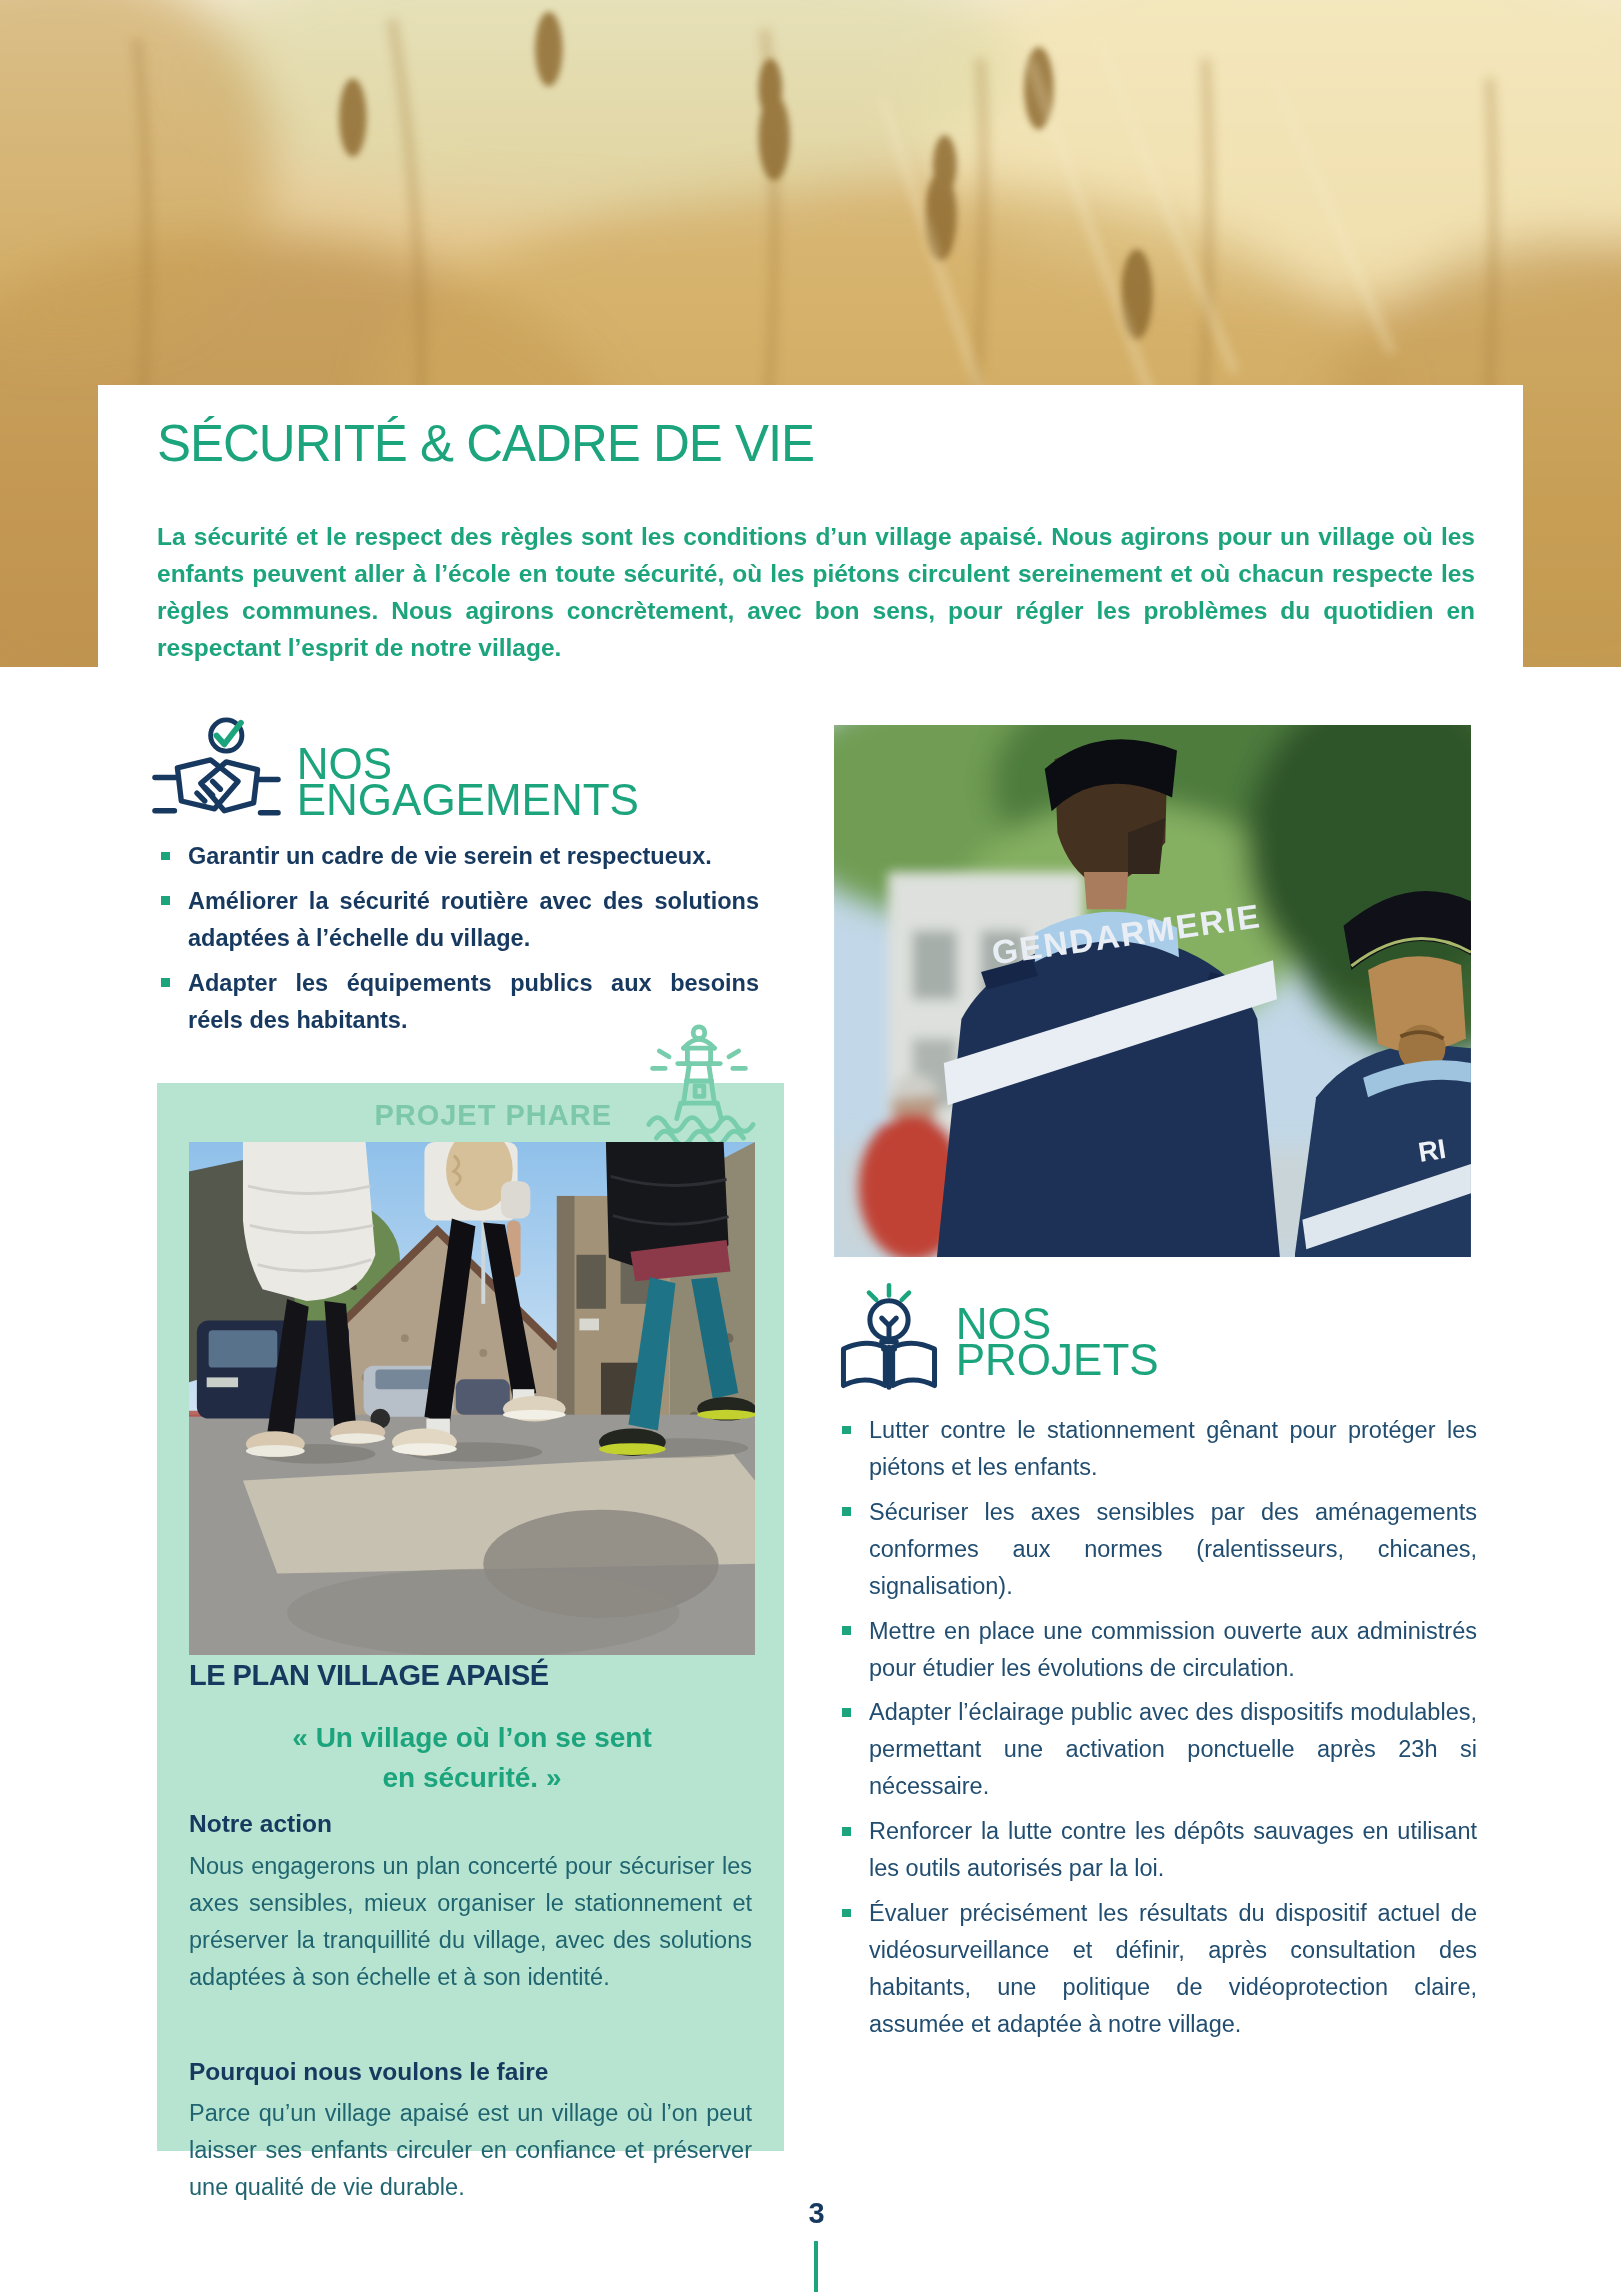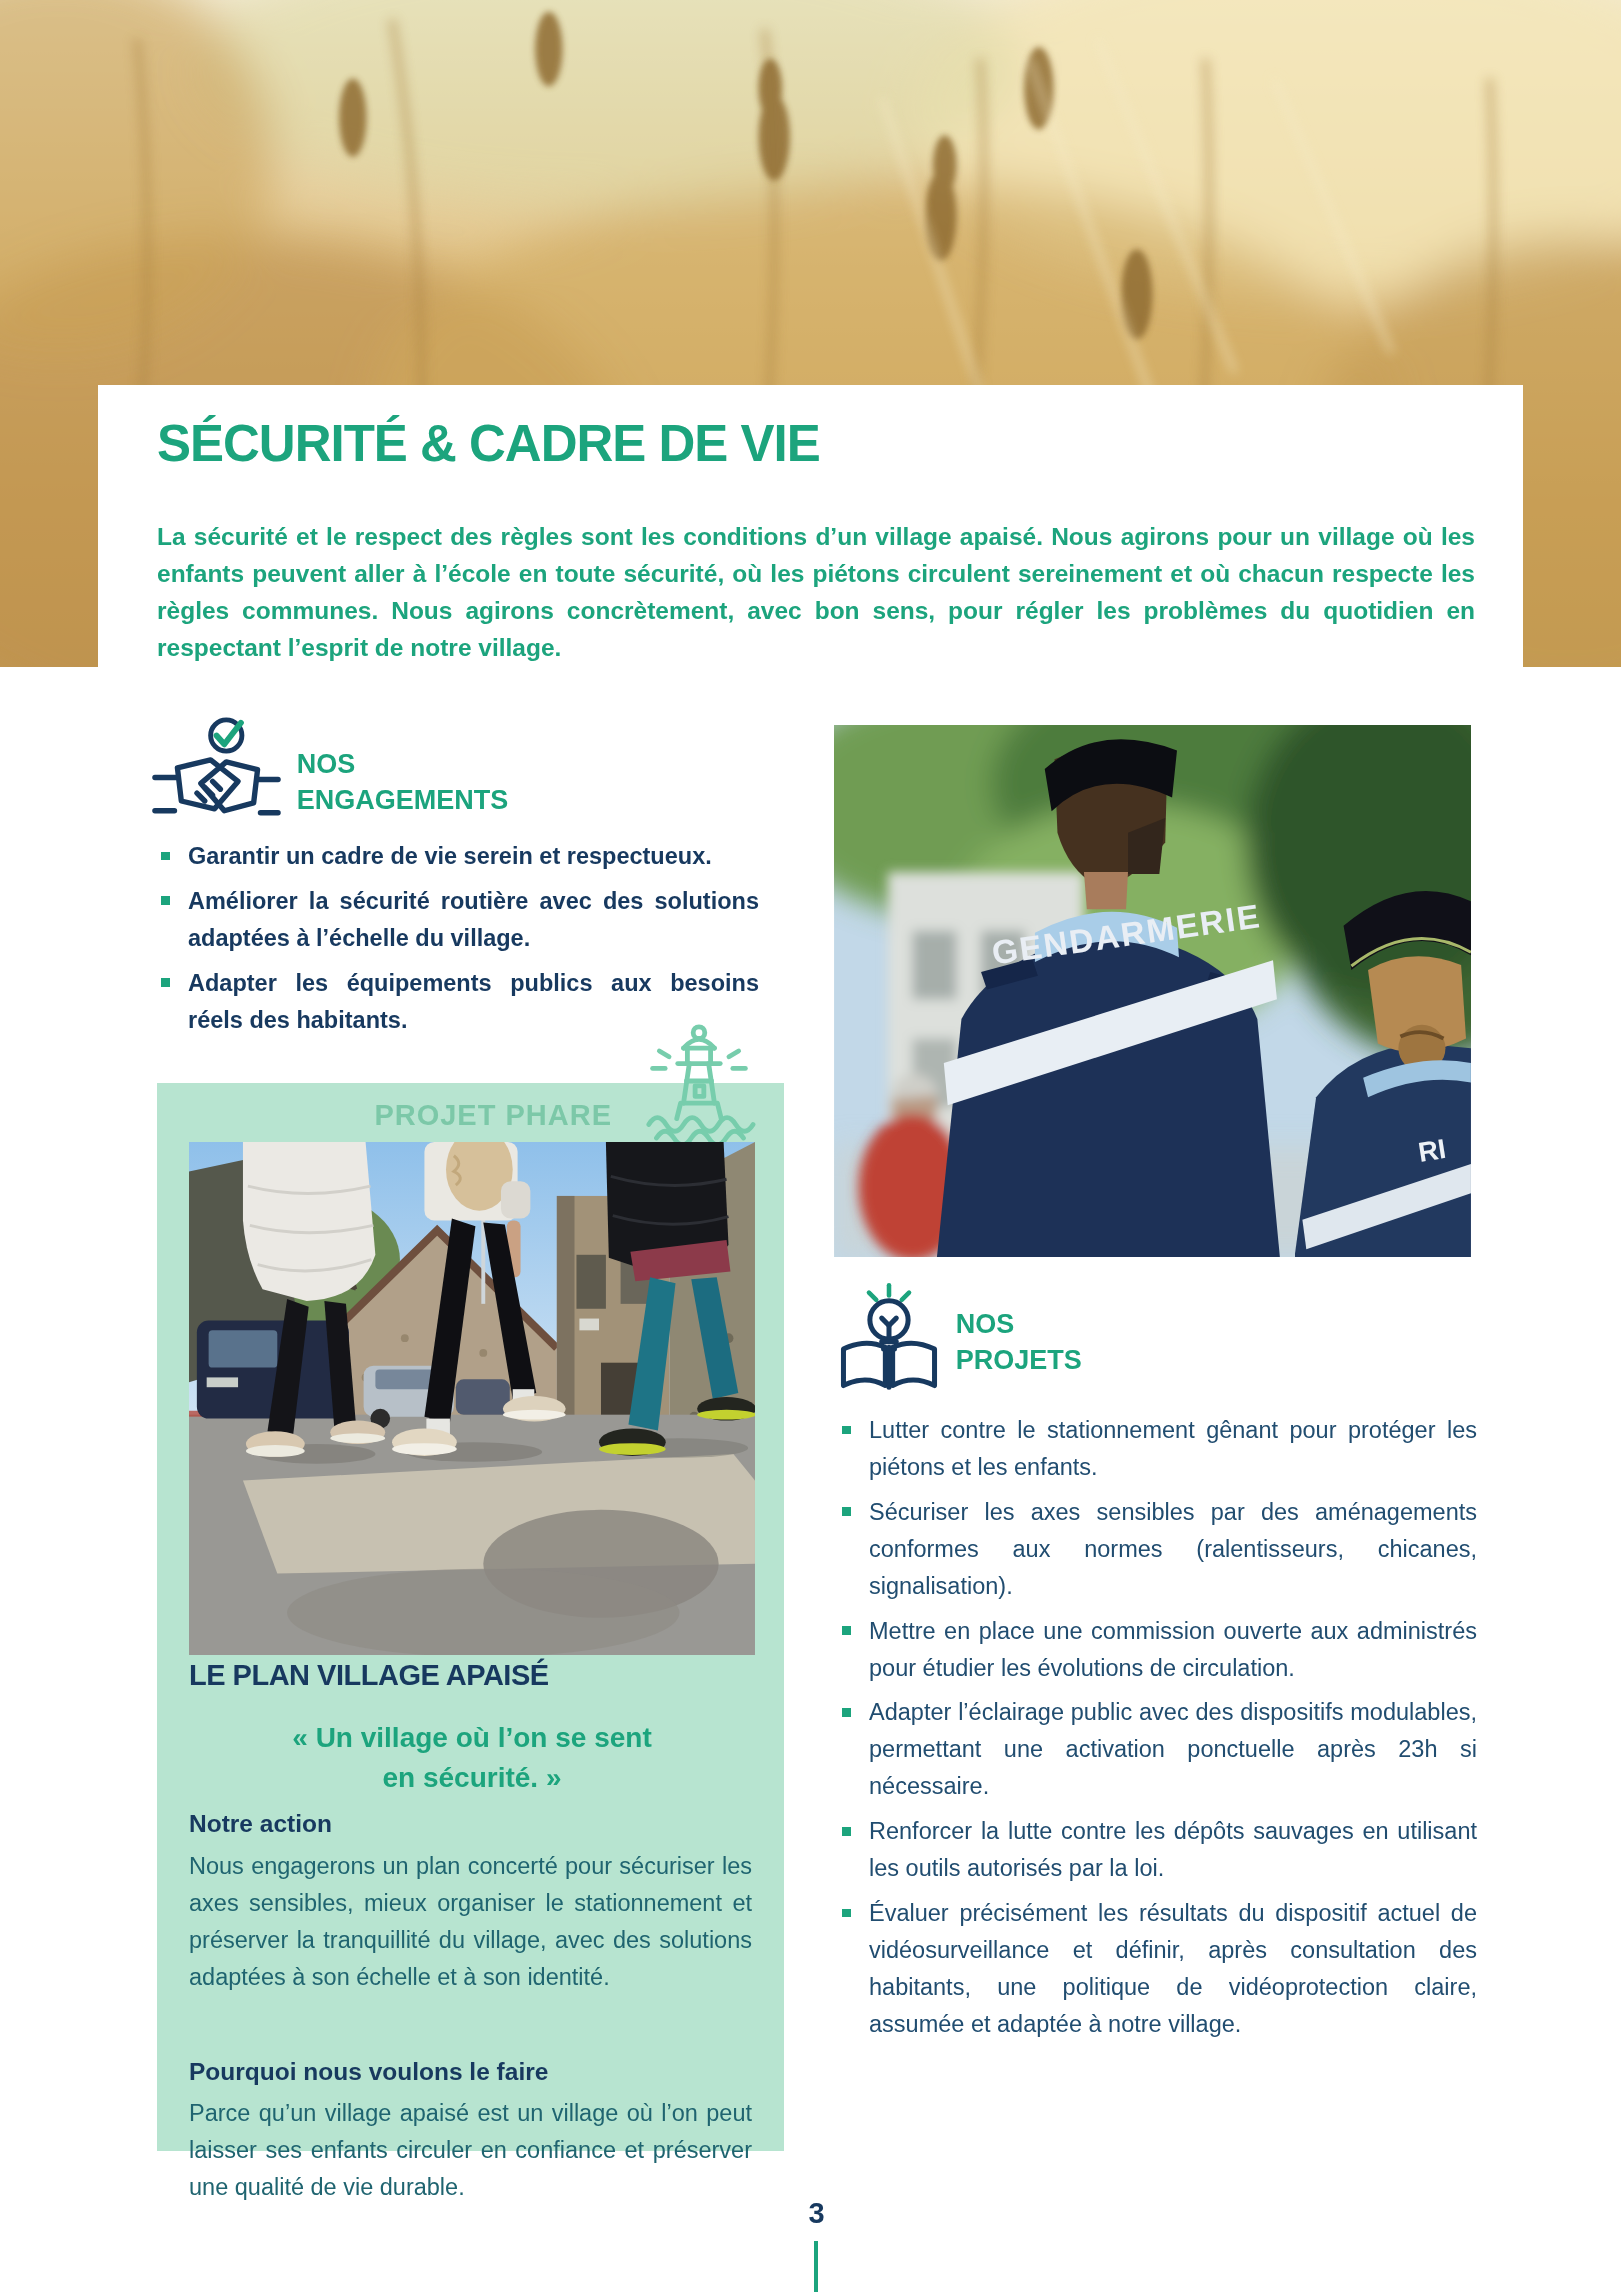--- a/index.html
+++ b/index.html
@@ -7,30 +7,30 @@
     width:1621px;height:2293px;position:relative;overflow:hidden;
     background:#ffffff;font-family:"Liberation Sans",sans-serif;
   }
   
   .wheat{position:absolute;left:0;top:0;width:1621px;height:667px;}
   .wheat svg{display:block;width:100%;height:100%;}
   
   .card{position:absolute;left:98px;top:385px;width:1425px;height:1907px;background:#ffffff;}
   .page-title{
     position:absolute;left:59px;top:29px;margin:0;
-    font-size:51px;font-weight:bold;letter-spacing:-1px;color:#1CA47D;
+    font-size:51px;font-weight:normal;letter-spacing:-1px;color:#1CA47D;
   }
   .intro{
     position:absolute;left:59px;top:133px;width:1318px;margin:0;
     font-size:24.5px;font-weight:bold;color:#1CA47D;line-height:37px;text-align:justify;
   }
   
   .sec-header{position:absolute;display:flex;align-items:center;}
   .sec-header .ico{flex:0 0 auto;}
-  .sec-title{margin-left:15.7px;font-size:27px;font-weight:bold;color:#1CA47D;line-height:36px;}
+  .sec-title{margin-left:15.7px;font-size:44px;font-weight:normal;color:#1CA47D;line-height:36px;}
   .eng-header{left:54px;top:328px;}
   .proj-header{left:740px;top:897px;}
   
   ul.bullets{list-style:none;margin:2px;padding:0;position:absolute;text-align:justify;}
   ul.bullets li{position:relative;padding-left:29px;margin:0 0 7.8px 0;}
   ul.bullets li::before{
     content:"";position:absolute;left:2px;top:13.7px;width:8.8px;height:8.8px;background:#1CA47D;
   }
   .eng-list{left:59px;top:451px;width:600px;font-size:23.5px;font-weight:bold;color:#17395F;line-height:37px;}
   .proj-list{left:740px;top:1025px;width:637px;font-size:23.5px;color:#214D70;line-height:37px;}

